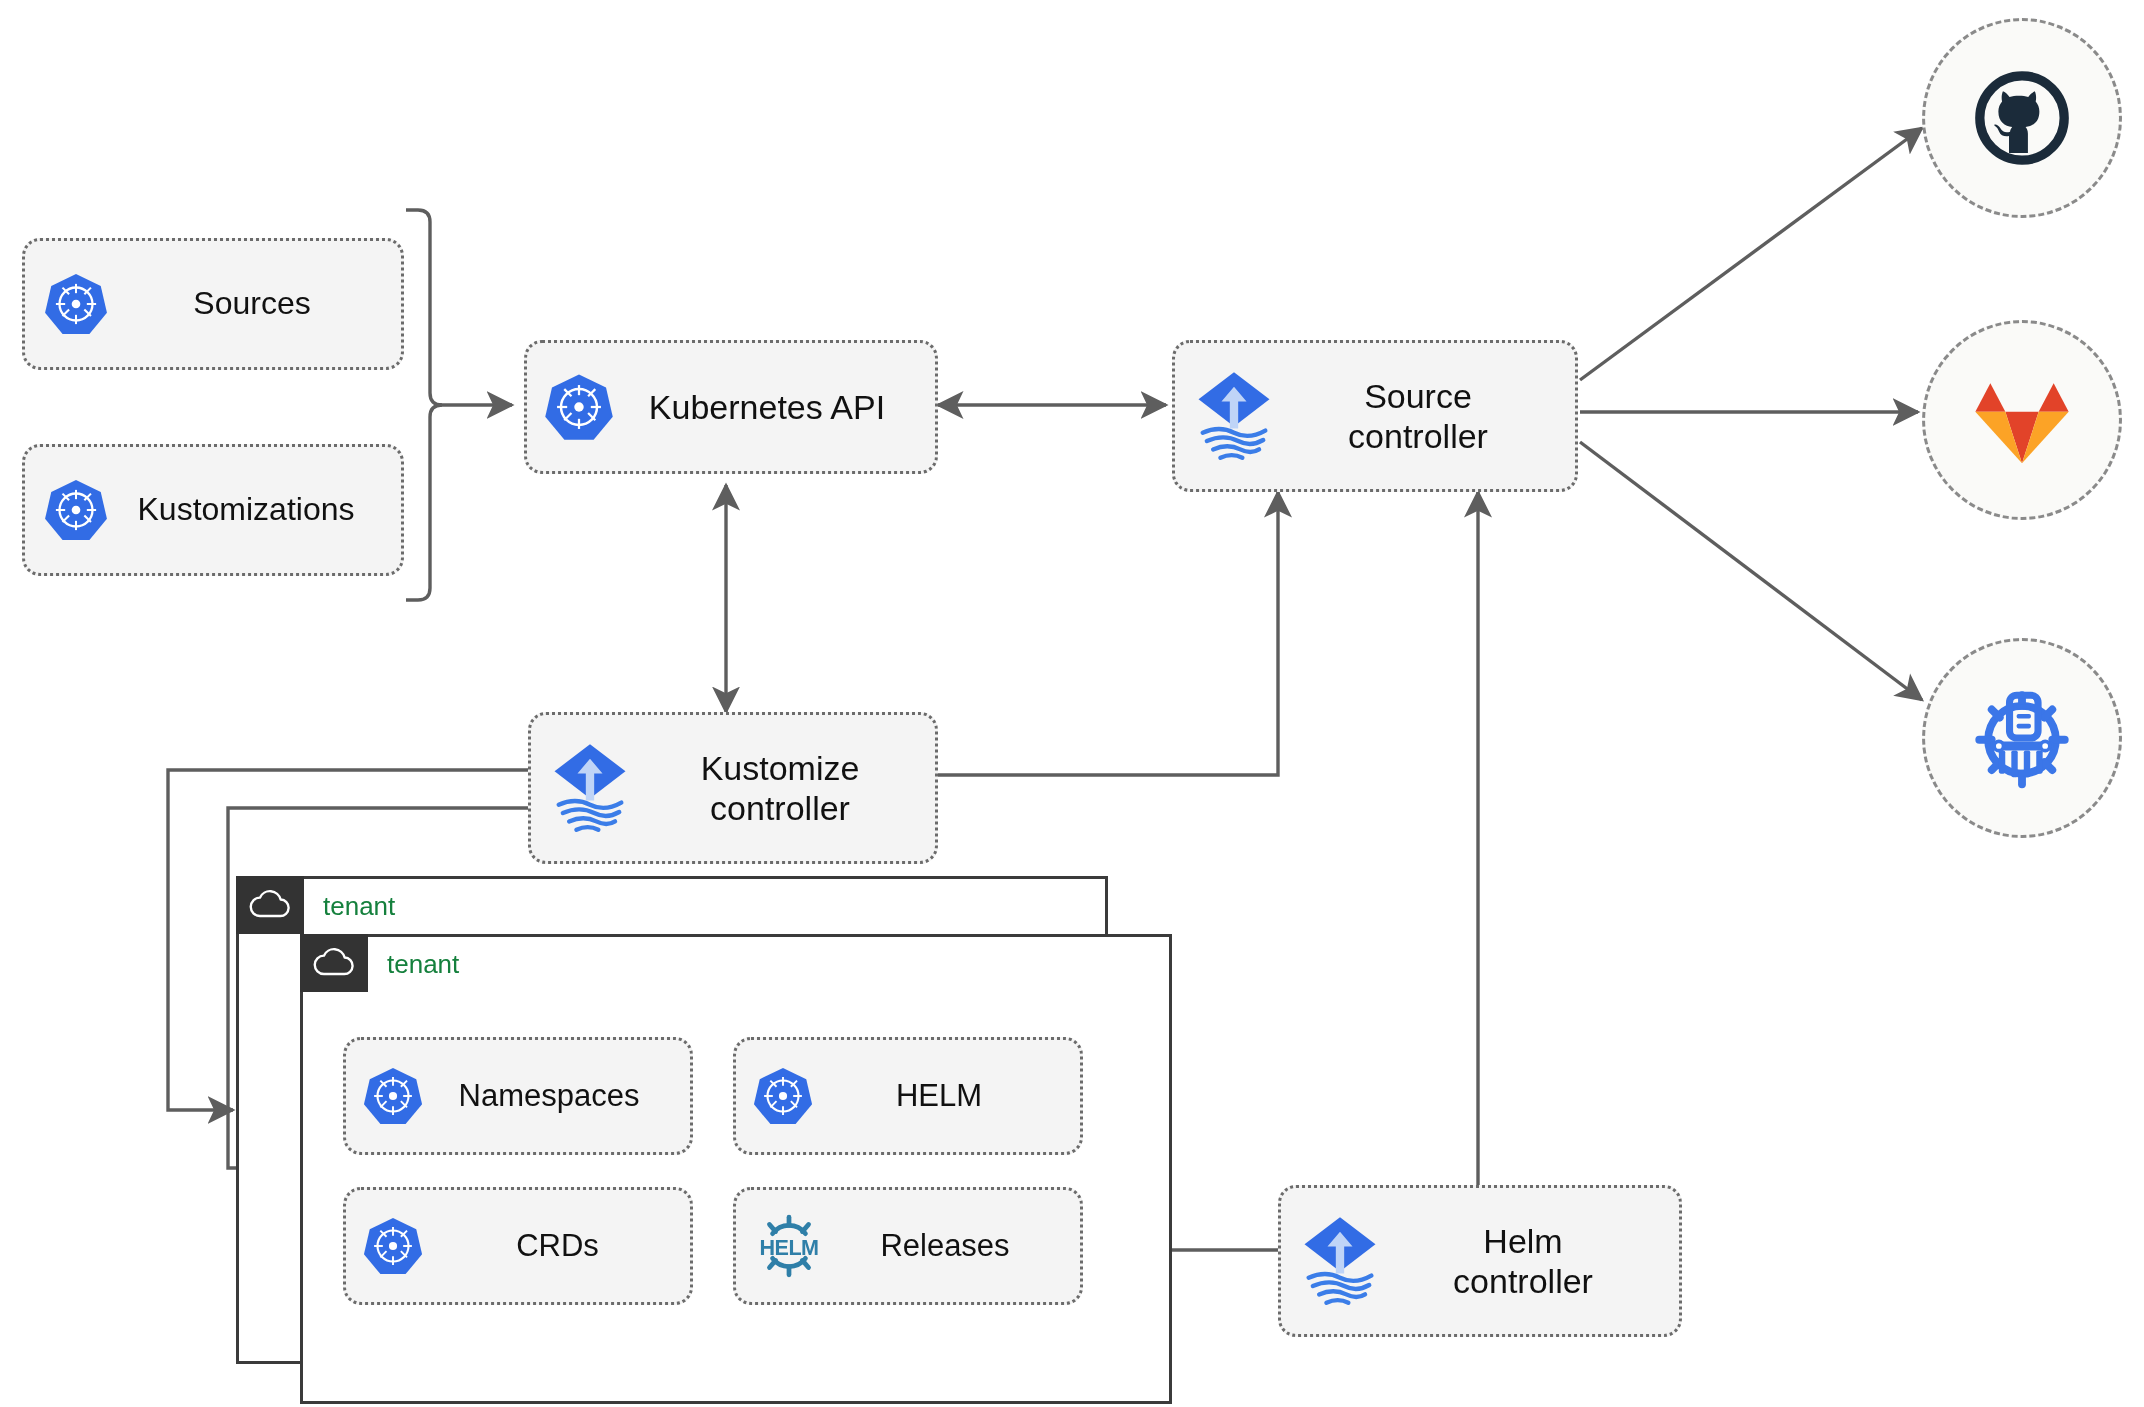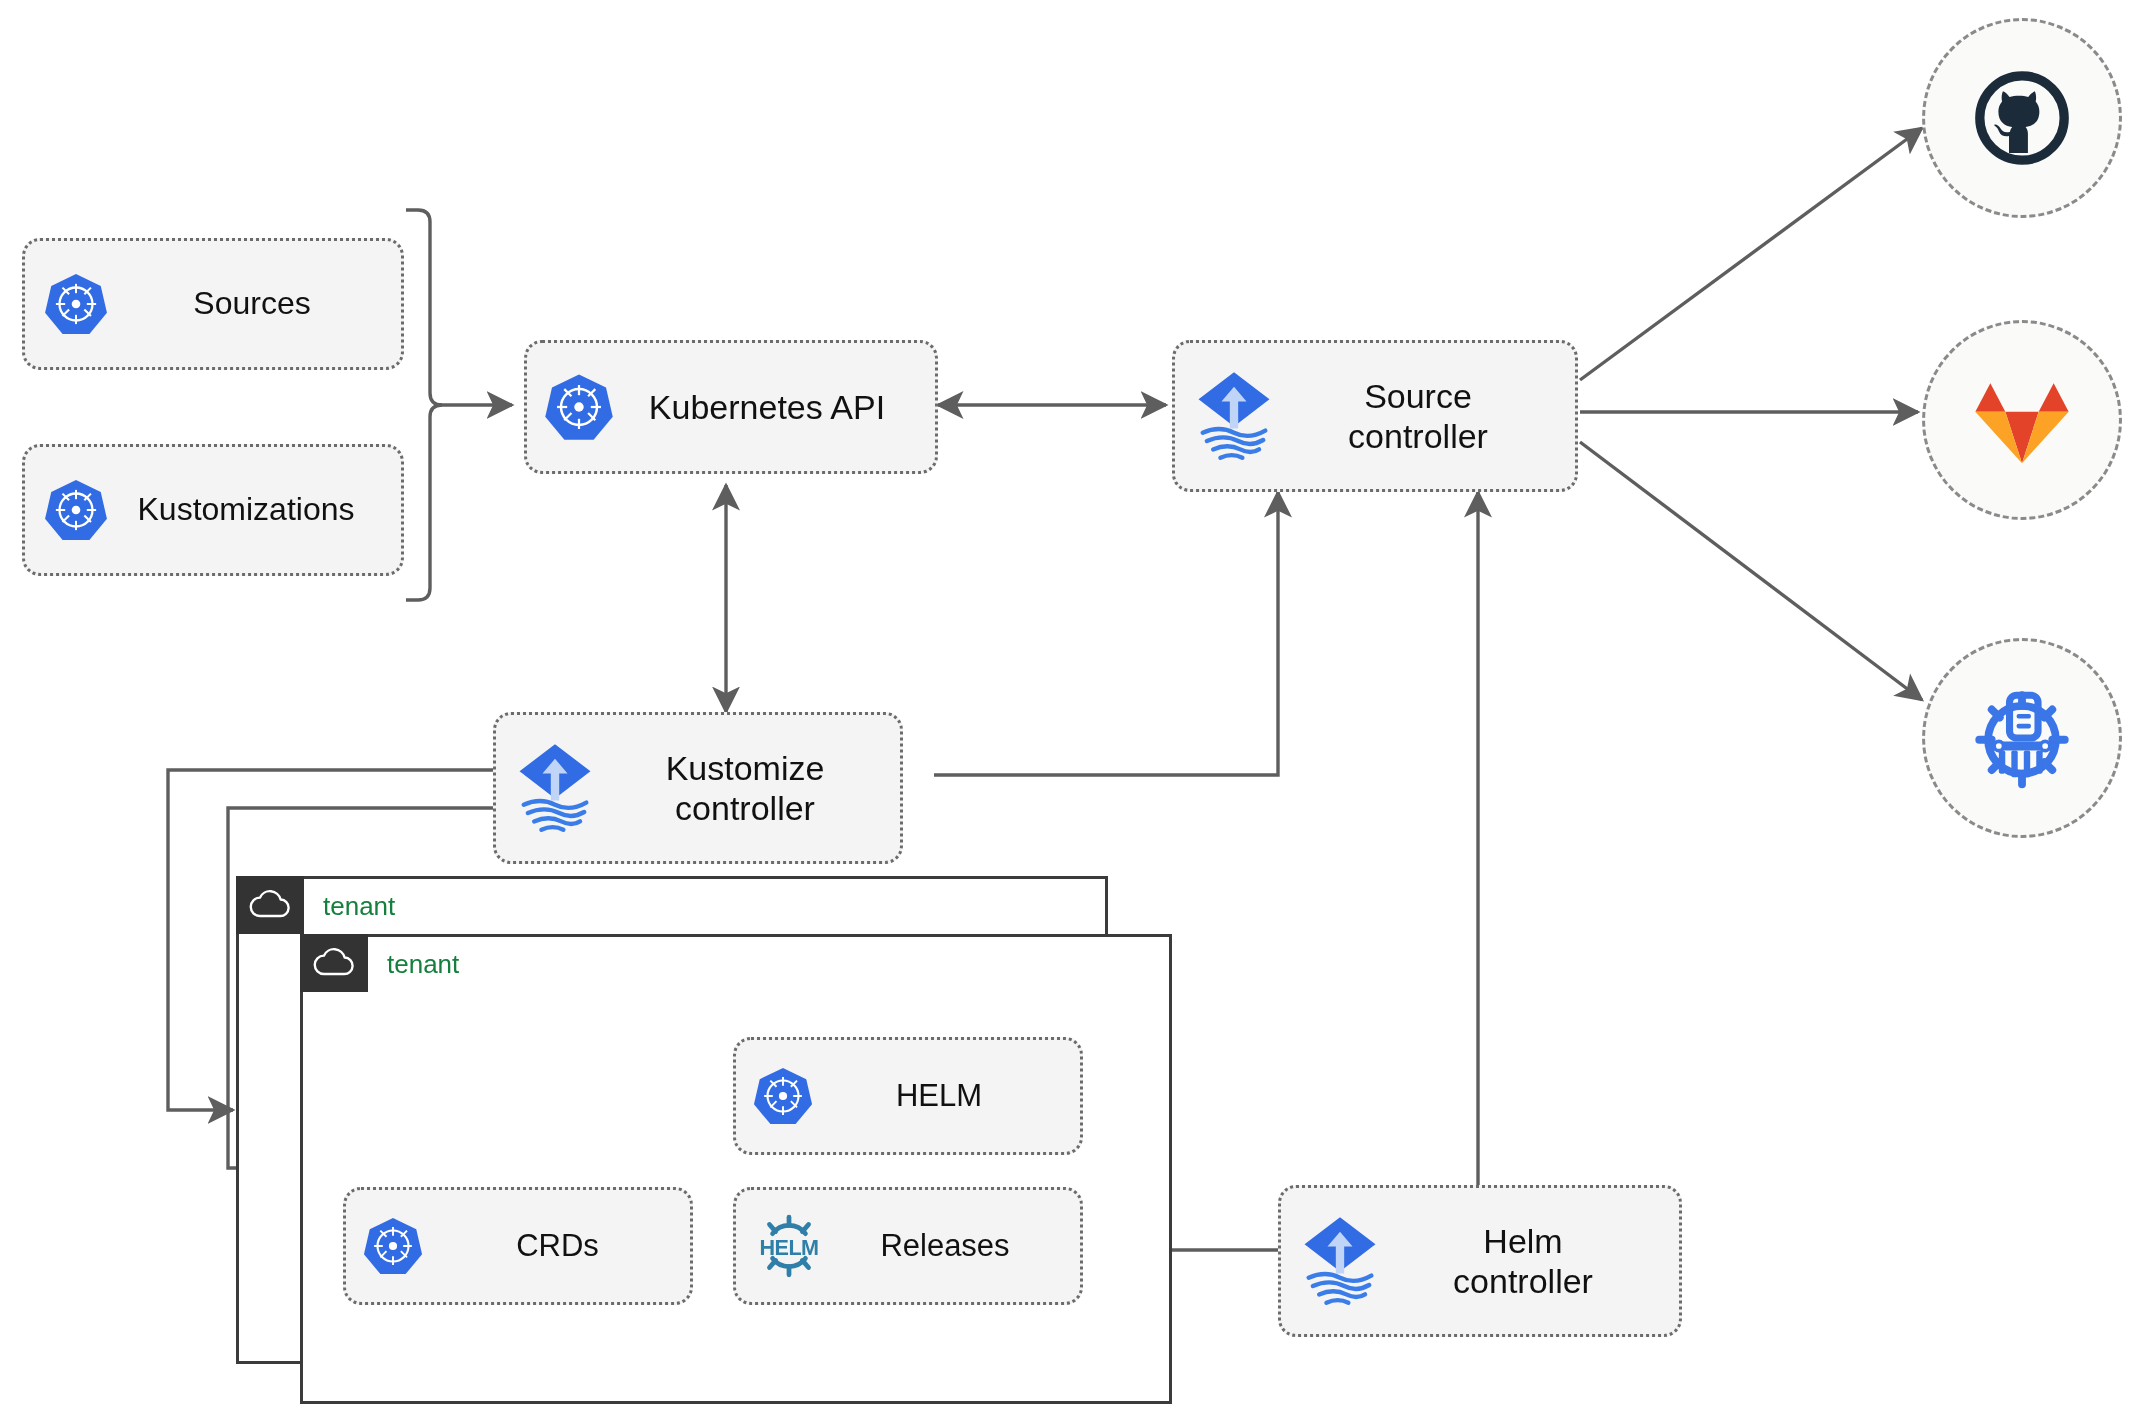--- a/index.html
+++ b/index.html
@@ -203,21 +203,21 @@
           <path d="M14 70 Q 30 63 44 70 Q 56 76 68 69"></path>
           <path d="M20 78 Q 34 72 46 78 Q 56 83 64 78"></path>
           <path d="M27 86 Q 38 81 48 86"></path>
         </g>
       </svg>
     </span>
     <span class="node-label" style="font-size:34px;">Source
 controller</span>
   </div>
 
-  <div class="node" style="left:493px; top:712px; width:410px; height:152px; padding:0 16px;gap:8px;">
+  <div class="node" style="left:528px; top:712px; width:410px; height:152px; padding:0 16px;gap:8px;">
     <span class="glyph">
       <svg width="86" height="96" viewBox="0 0 80 92">
         <path d="M40 4 L74 30 L40 56 L6 30 Z" fill="#326CE5"></path>
         <path d="M40 18 L52 32 L44 32 L44 58 L36 58 L36 32 L28 32 Z" fill="#BFD4F7"></path>
         <g stroke="#3B7DE8" stroke-width="4.2" fill="none" stroke-linecap="round">
           <path d="M10 62 Q 26 55 40 62 Q 54 69 70 60"></path>
           <path d="M14 70 Q 30 63 44 70 Q 56 76 68 69"></path>
           <path d="M20 78 Q 34 72 46 78 Q 56 83 64 78"></path>
           <path d="M27 86 Q 38 81 48 86"></path>
         </g>
@@ -309,20 +309,40 @@
   </div>
 
   <div class="tenant" style="left:300px; top:934px; width:872px; height:470px;">
     <div class="tenant-tab">
       <svg width="44" height="32" viewBox="0 0 48 34">
         <path d="M13 29 h22 a9 9 0 0 0 0.6 -18 a12 12 0 0 0 -22.6 -2 a8.5 8.5 0 0 0 0 20 z" fill="none" stroke="#ffffff" stroke-width="2.6" stroke-linejoin="round"></path>
       </svg>
     </div>
     <div class="tenant-title">tenant</div>
 
+    <div class="node" style="left:40px; top:100px; width:350px; height:118px; padding:0 16px;">
+      <span class="glyph">
+        <svg width="62" height="62" viewBox="0 0 64 64">
+          <path d="M32 3 L56 14.6 L62 40.6 L45 61 L19 61 L2 40.6 L8 14.6 Z" fill="#326CE5"></path>
+          <g fill="#ffffff">
+            <circle cx="32" cy="32" r="4.2"></circle>
+            <path d="M31 12.5 h2 v9 h-2 z"></path>
+            <path d="M31 42.5 h2 v9 h-2 z"></path>
+            <path d="M12.5 31 h9 v2 h-9 z"></path>
+            <path d="M42.5 31 h9 v2 h-9 z"></path>
+            <path d="M18.2 16.8 l1.4 -1.4 l6.4 6.4 l-1.4 1.4 z"></path>
+            <path d="M39.4 38 l1.4 -1.4 l6.4 6.4 l-1.4 1.4 z"></path>
+            <path d="M45.8 15.4 l1.4 1.4 l-6.4 6.4 l-1.4 -1.4 z"></path>
+            <path d="M24.6 36.6 l1.4 1.4 l-6.4 6.4 l-1.4 -1.4 z"></path>
+            <circle cx="32" cy="32" r="16" fill="none" stroke="#ffffff" stroke-width="2.2"></circle>
+          </g>
+        </svg>
+      </span>
+      <span class="node-label" style="font-size:31px;">Namespaces</span>
+    </div>
 
     <div class="node" style="left:430px; top:100px; width:350px; height:118px; padding:0 16px;">
       <span class="glyph">
         <svg width="62" height="62" viewBox="0 0 64 64">
           <path d="M32 3 L56 14.6 L62 40.6 L45 61 L19 61 L2 40.6 L8 14.6 Z" fill="#326CE5"></path>
           <g fill="#ffffff">
             <circle cx="32" cy="32" r="4.2"></circle>
             <path d="M31 12.5 h2 v9 h-2 z"></path>
             <path d="M31 42.5 h2 v9 h-2 z"></path>
             <path d="M12.5 31 h9 v2 h-9 z"></path>

